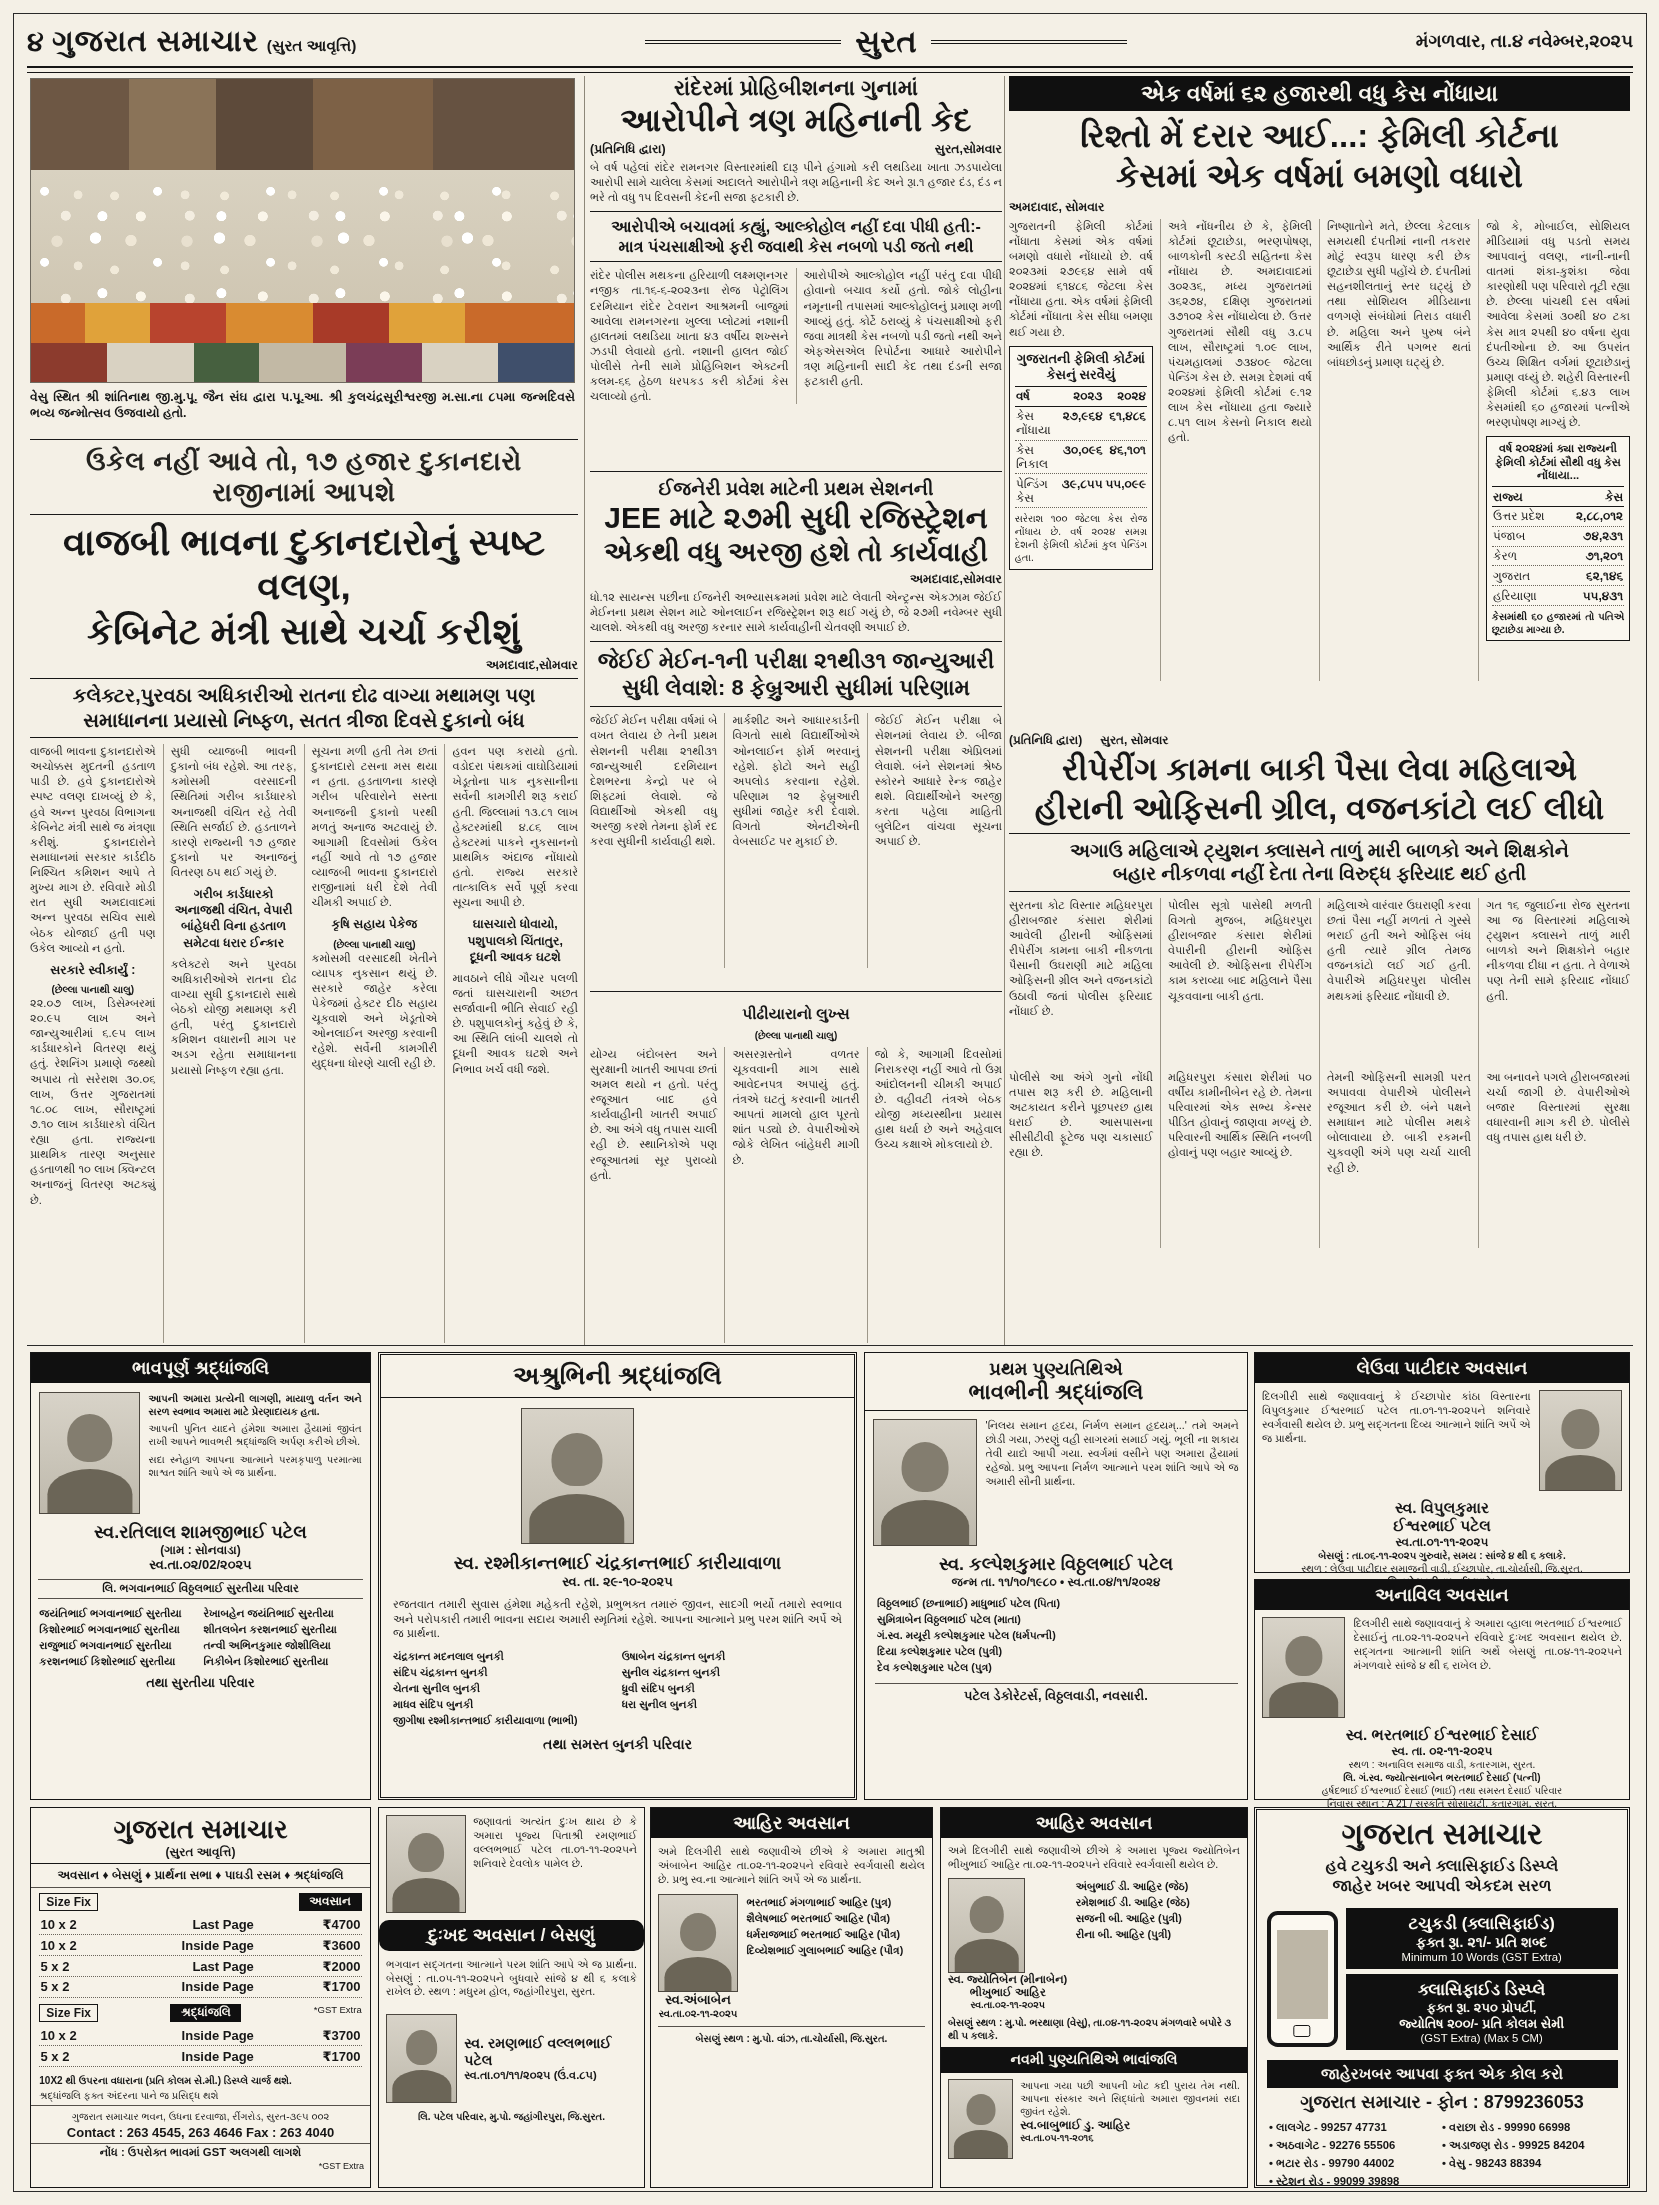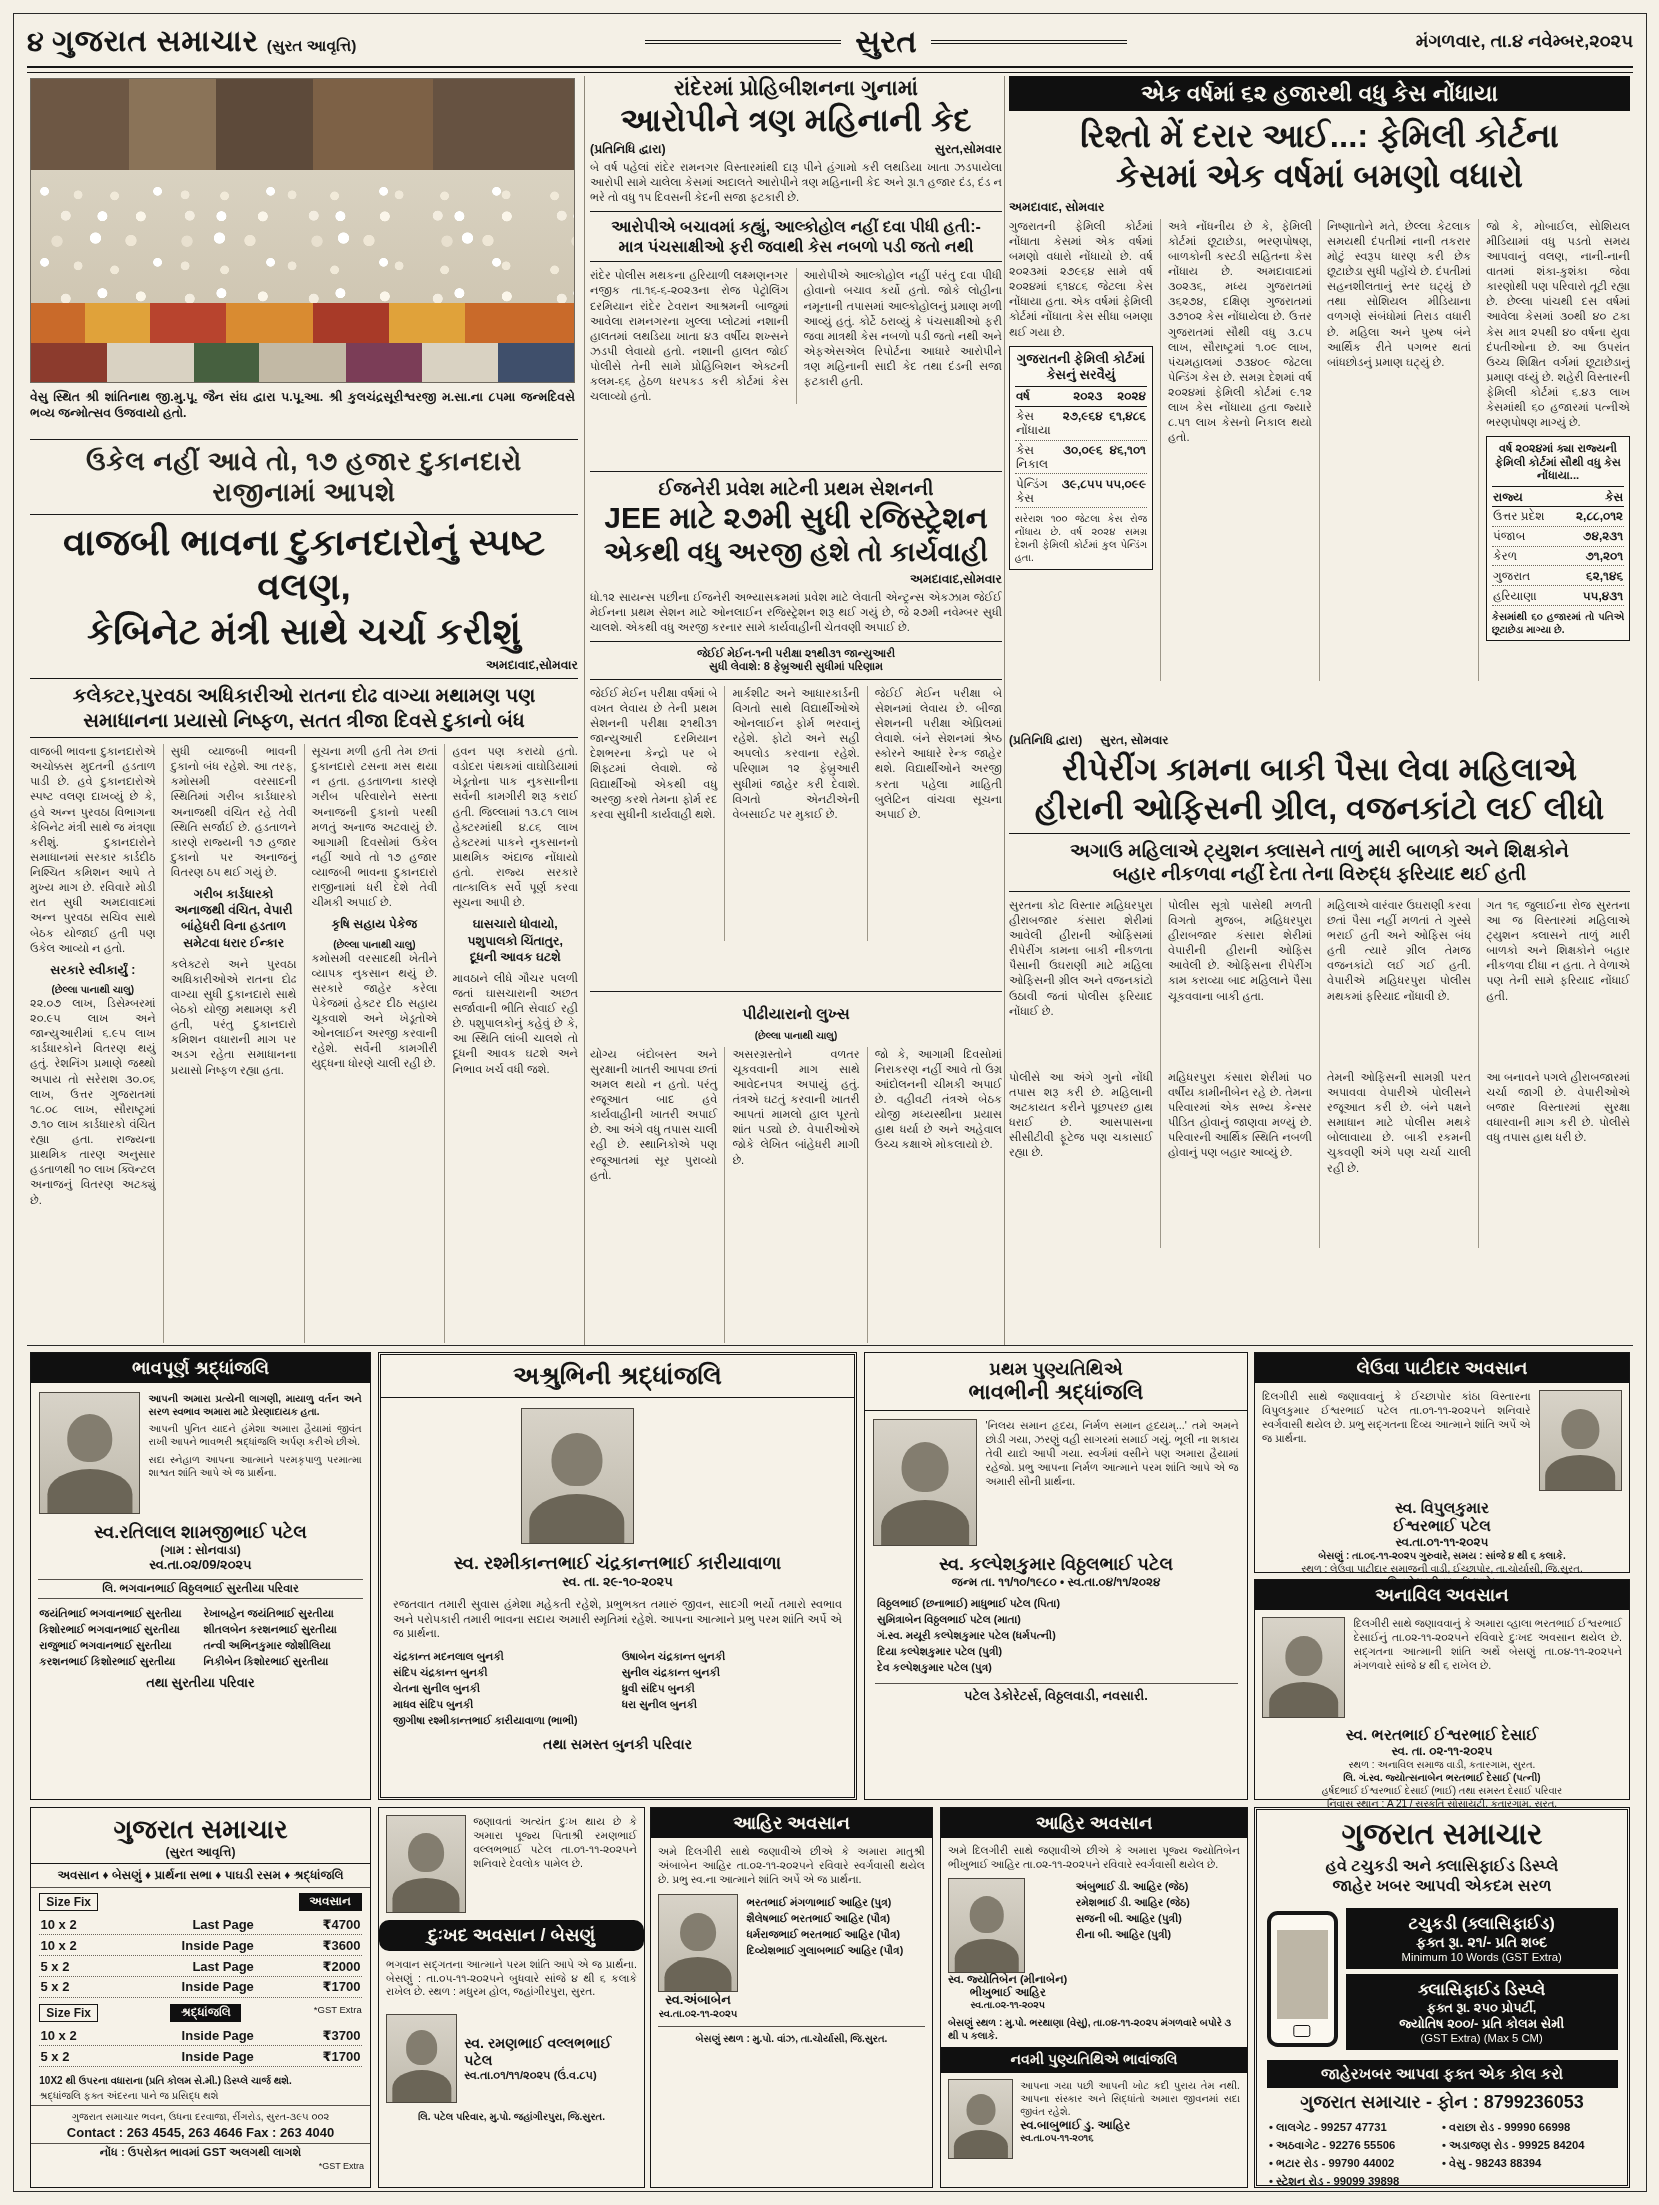--- a/index.html
+++ b/index.html
@@ -263,21 +263,21 @@
       </div>
     </div>
   </div>
 
   <div class="blk rule-t" style="left:590px;top:471px;width:412px;height:513px;padding-top:6px;">
     <div class="b ctr" style="font-size:19px;">ઈજનેરી પ્રવેશ માટેની પ્રથમ સેશનની</div>
     <div class="b ctr" style="font-size:30px;line-height:1.2;">JEE માટે ૨૭મી સુધી રજિસ્ટ્રેશન</div>
     <div class="b ctr" style="font-size:27px;line-height:1.2;">એકથી વધુ અરજી હશે તો કાર્યવાહી</div>
     <div class="b" style="font-size:12.4px;text-align:right;margin:3.6px 0;">અમદાવાદ,સોમવાર</div>
     <div class="body-t">ધો.૧૨ સાયન્સ પછીના ઈજનેરી અભ્યાસક્રમમાં પ્રવેશ માટે લેવાતી એન્ટ્રન્સ એકઝામ જેઈઈ મેઈનના પ્રથમ સેશન માટે ઓનલાઈન રજિસ્ટ્રેશન શરૂ થઈ ગયું છે, જે ૨૭મી નવેમ્બર સુધી ચાલશે. એકથી વધુ અરજી કરનાર સામે કાર્યવાહીની ચેતવણી અપાઈ છે.</div>
-    <div class="subhead-box" style="font-size:11px;text-align:center;">
+    <div class="subhead-box" style="font-size:22px;text-align:center;">
       <div>જેઈઈ મેઈન-૧ની પરીક્ષા ૨૧થી૩૧ જાન્યુઆરી</div>
       <div>સુધી લેવાશે: 8 ફેબ્રુઆરી સુધીમાં પરિણામ</div>
     </div>
     <div class="ncols" style="height:255px;">
       <div class="body-t">જેઈઈ મેઈન પરીક્ષા વર્ષમાં બે વખત લેવાય છે તેની પ્રથમ સેશનની પરીક્ષા ૨૧થી૩૧ જાન્યુઆરી દરમિયાન દેશભરના કેન્દ્રો પર બે શિફ્ટમાં લેવાશે. જે વિદ્યાર્થીઓ એકથી વધુ અરજી કરશે તેમના ફોર્મ રદ કરવા સુધીની કાર્યવાહી થશે.</div>
       <div class="body-t">માર્કશીટ અને આધારકાર્ડની વિગતો સાથે વિદ્યાર્થીઓએ ઓનલાઈન ફોર્મ ભરવાનું રહેશે. ફોટો અને સહી અપલોડ કરવાના રહેશે. પરિણામ ૧૨ ફેબ્રુઆરી સુધીમાં જાહેર કરી દેવાશે. વિગતો એનટીએની વેબસાઈટ પર મુકાઈ છે.</div>
       <div class="body-t">જેઈઈ મેઈન પરીક્ષા બે સેશનમાં લેવાય છે. બીજા સેશનની પરીક્ષા એપ્રિલમાં લેવાશે. બંને સેશનમાં શ્રેષ્ઠ સ્કોરને આધારે રેન્ક જાહેર થશે. વિદ્યાર્થીઓને અરજી કરતા પહેલા માહિતી બુલેટિન વાંચવા સૂચના અપાઈ છે.</div>
     </div>
   </div>
 
@@ -321,21 +321,21 @@
     <div style="display:flex;gap:8.3px;padding:8.3px;">
       <div class="portrait" style="width:101px;height:122px;"></div>
       <div>
         <div class="small-t b just">આપની અમારા પ્રત્યેની લાગણી, માયાળુ વર્તન અને સરળ સ્વભાવ અમારા માટે પ્રેરણાદાયક હતા.</div>
         <div class="small-t just" style="margin-top:4.7px;">આપની પુનિત યાદને હંમેશા અમારા હૈયામાં જીવંત રાખી આપને ભાવભરી શ્રદ્ધાંજલિ અર્પણ કરીએ છીએ.</div>
         <div class="small-t just" style="margin-top:4.7px;">સદા સ્નેહાળ આપના આત્માને પરમકૃપાળુ પરમાત્મા શાશ્વત શાંતિ આપે એ જ પ્રાર્થના.</div>
       </div>
     </div>
     <div class="oname" style="font-size:18px;">સ્વ.રતિલાલ શામજીભાઈ પટેલ</div>
     <div class="odate" style="font-size:12px;">(ગામ : સોનવાડા)</div>
-    <div class="odate" style="font-size:13px;">સ્વ.તા.૦૨/09/૨૦૨૫</div>
+    <div class="odate" style="font-size:13px;">સ્વ.તા.૦૨/02/૨૦૨૫</div>
     <div class="ctr b hair-t hair-b" style="font-size:11.3px;margin:6px 7.1px;padding:2.4px;">લિ. ભગવાનભાઈ વિઠ્ઠલભાઈ સુરતીયા પરિવાર</div>
     <div style="display:flex;padding:0 8.3px;gap:6px;">
       <div class="names-list" style="flex:1;">
 
       <div>જયંતિભાઈ ભગવાનભાઈ સુરતીયા</div>
           <div>કિશોરભાઈ ભગવાનભાઈ સુરતીયા</div>
           <div>રાજુભાઈ ભગવાનભાઈ સુરતીયા</div>
           <div>કરશનભાઈ કિશોરભાઈ સુરતીયા</div>
         </div>
       <div class="names-list" style="flex:1;">

